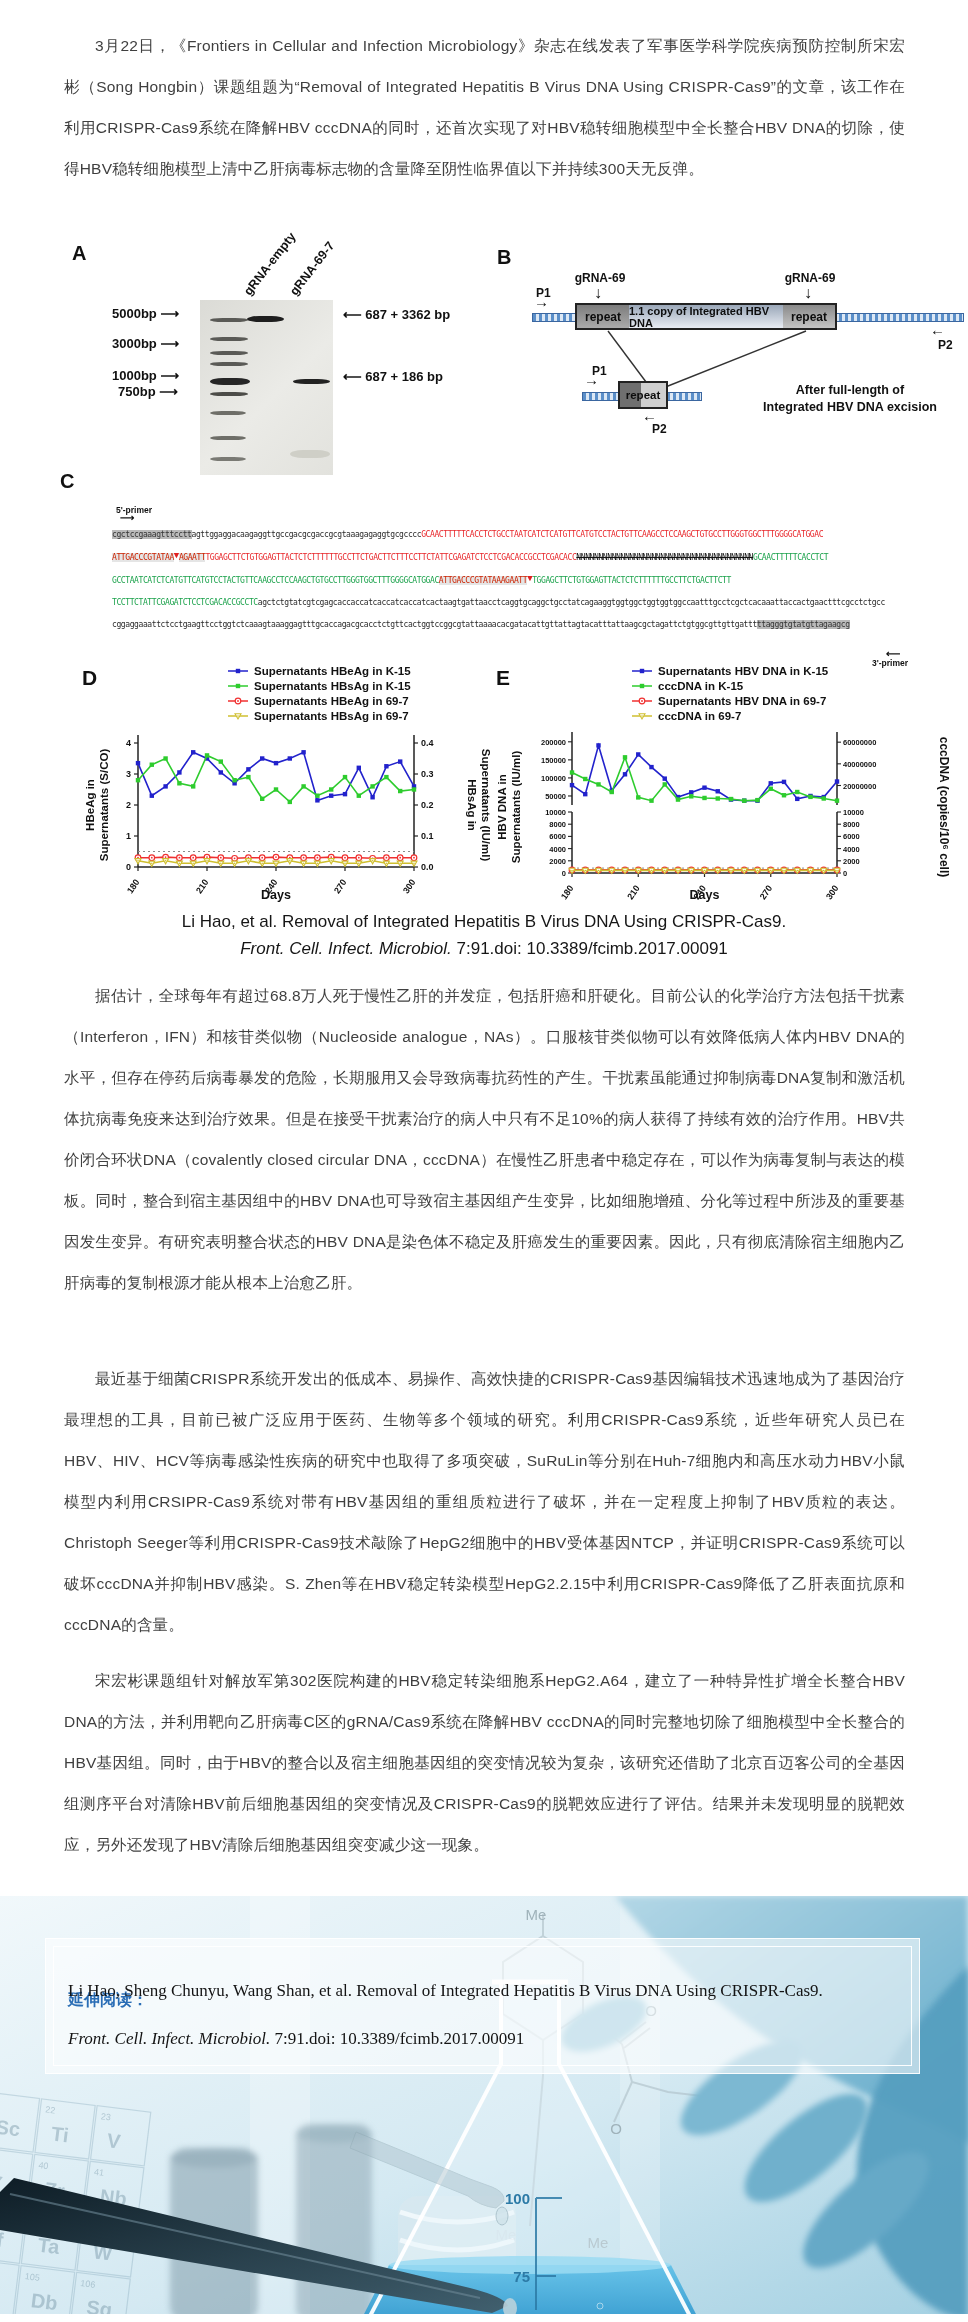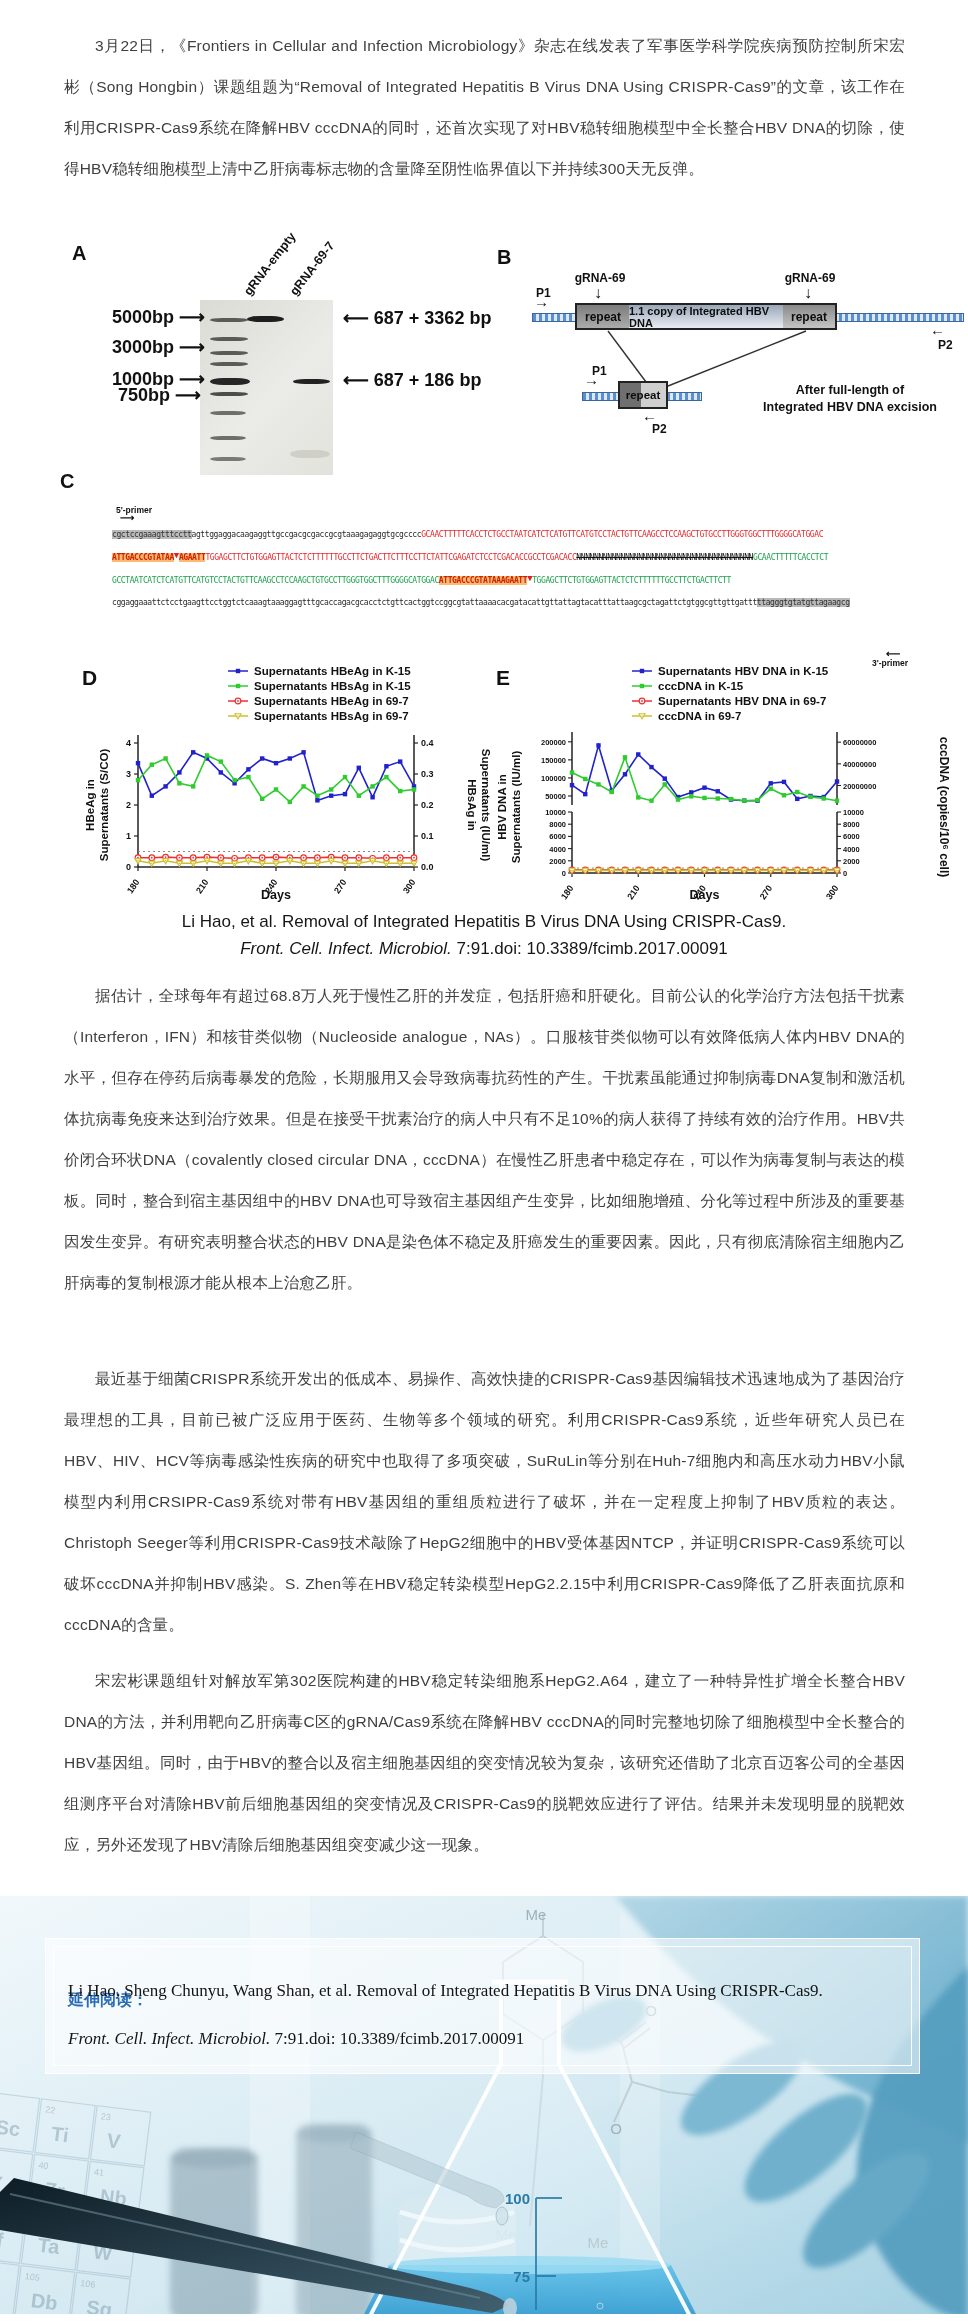--- a/index.html
+++ b/index.html
@@ -6,40 +6,40 @@
   #page{position:relative;width:968px;height:2314px;background:#fff;overflow:hidden;
         font-family:"Liberation Sans",sans-serif;}
   .abs{position:absolute;}
   .para{position:absolute;left:64px;width:841px;font-size:15.5px;line-height:41px;
         color:#3f3f3f;text-align:justify;text-indent:2em;letter-spacing:.2px;}
   .panel-label{position:absolute;font-weight:bold;font-size:20px;color:#111;}
   
   #gel{position:absolute;left:200px;top:300px;width:133px;height:175px;
        background:linear-gradient(135deg,#dbdbd6,#ebebe7 55%,#e2e2dd);}
   .band{position:absolute;border-radius:40%/60%;background:#5a5a56;}
-  .gel-mark{position:absolute;font-weight:bold;font-size:18px;color:#111;white-space:nowrap;}
+  .gel-mark{position:absolute;font-weight:bold;font-size:13px;color:#111;white-space:nowrap;}
   .lane-label{position:absolute;font-weight:bold;font-size:12.5px;color:#111;white-space:nowrap;
        transform:rotate(-52deg);transform-origin:left bottom;height:14px;}
   
   .stripe{position:absolute;height:7px;border:1px solid #3a66a0;
        background:repeating-linear-gradient(90deg,#5b8fc9 0 3px,#dce8f5 3px 6px);}
   #bbar{position:absolute;left:575px;top:303px;width:262px;height:27px;border:2px solid #222;
        display:flex;box-sizing:border-box;}
   #bbar div{display:flex;align-items:center;justify-content:center;font-weight:bold;color:#0d0d0d;height:100%;}
   .btext{position:absolute;font-weight:bold;font-size:12px;color:#111;white-space:nowrap;}
   .barrow{position:absolute;font-weight:bold;font-size:15px;color:#111;line-height:12px;}
   #bbox{position:absolute;left:618px;top:381px;width:50px;height:28px;border:2px solid #222;
        background:linear-gradient(90deg,#6f6f6f 0 45%,#cfcfcf 45%);box-sizing:border-box;
        display:flex;align-items:center;justify-content:center;font-weight:bold;font-size:11.5px;color:#0d0d0d;}
   
   #seq{position:absolute;left:112px;top:524px;width:843px;overflow:hidden;}
   .seq-line{white-space:nowrap;font-family:"DejaVu Sans Mono",monospace;font-size:8px;
        line-height:22px;letter-spacing:-.4px;}
   .sq-blk{color:#2a2a2a;text-align:center;} .sq-red{color:#e8262a;} .sq-grn{color:#1ca24c;}
-  .sq-ylw{background:#fdba74;color:#cc2200;font-weight:bold;}
+  .sq-ylw{background:#e5e5e5;color:#cc2200;font-weight:normal;}
   .sq-gry{background:#b9b9b9;color:#333;}
   .sq-nnn{color:#111;text-decoration:line-through;}
   .sq-tri{color:#e02020;font-size:9px;position:relative;top:-2px;}
   .primer-label{position:absolute;font-weight:bold;font-size:8.5px;color:#111;}
   
   #figcite{position:absolute;left:0;top:908px;width:968px;text-align:center;
        font-size:17px;line-height:27px;color:#161616;}
   
   #rbox{position:absolute;left:45px;top:1938px;width:875px;height:136px;
        background:rgba(255,255,255,.58);border:1px solid rgba(255,255,255,.9);box-sizing:border-box;}
@@ -109,20 +109,21 @@
   <div class="btext" style="left:728px;top:383px;width:244px;text-align:center;font-size:12.5px;">After full-length of</div>
   <div class="btext" style="left:728px;top:400px;width:244px;text-align:center;font-size:12.5px;">Integrated HBV DNA excision</div>
 
   <div class="panel-label" style="left:60px;top:470px;">C</div>
   <div class="primer-label" style="left:116px;top:505px;">5'-primer</div>
   <div class="primer-label" style="left:120px;top:512px;font-size:10px;">⟶</div>
   <div id="seq">
       <div class="seq-line"><span class="sq-gry">cgctccgaaagtttcctt</span><span class="sq-blk">agttggaggacaagaggttgccgacgcgaccgcgtaaagagaggtgcgcccc</span><span class="sq-red">GCAACTTTTTCACCTCTGCCTAATCATCTCATGTTCATGTCCTACTGTTCAAGCCTCCAAGCTGTGCCTTGGGTGGCTTTGGGGCATGGAC</span></div>
       <div class="seq-line"><span class="sq-ylw">ATTGACCCGTATAA</span><span class="sq-tri">▼</span><span class="sq-ylw">AGAATT</span><span class="sq-red">TGGAGCTTCTGTGGAGTTACTCTCTTTTTTGCCTTCTGACTTCTTTCCTTCTATTCGAGATCTCCTCGACACCGCCTCGACACC</span><span class="sq-nnn">NNNNNNNNNNNNNNNNNNNNNNNNNNNNNNNNNNNNNNNN</span><span class="sq-grn">GCAACTTTTTCACCTCT</span></div>
       <div class="seq-line"><span class="sq-grn">GCCTAATCATCTCATGTTCATGTCCTACTGTTCAAGCCTCCAAGCTGTGCCTTGGGTGGCTTTGGGGCATGGAC</span><span class="sq-ylw">ATTGACCCGTATAAAGAATT</span><span class="sq-tri">▼</span><span class="sq-grn">TGGAGCTTCTGTGGAGTTACTCTCTTTTTTGCCTTCTGACTTCTT</span></div>
+      <div class="seq-line"><span class="sq-grn">TCCTTCTATTCGAGATCTCCTCGACACCGCCTC</span><span class="sq-blk">agctctgtatcgtcgagcaccaccatcaccatcaccatcactaagtgattaacctcaggtgcaggctgcctatcagaaggtggtggctggtggtggccaatttgcctcgctcacaaattaccactgaactttcgcctctgcc</span></div>
       <div class="seq-line"><span class="sq-blk">cggaggaaattctcctgaagttcctggtctcaaagtaaaggagtttgcaccagacgcacctctgttcactggtccggcgtattaaaacacgatacattgttattagtacatttattaagcgctagattctgtggcgttgttgattt</span><span class="sq-gry">ttagggtgtatgttagaagcg</span></div>
     </div>
   <div class="primer-label" style="left:886px;top:648px;font-size:10px;">⟵</div>
   <div class="primer-label" style="left:872px;top:658px;">3'-primer</div>
 
   <svg id="chartD" class="abs" style="left:78px;top:655px;" width="412" height="252">
       <text x="4" y="30" font-size="21" text-anchor="start" fill="#111" font-family="&quot;Liberation Sans&quot;,sans-serif" font-weight="bold">D</text>
       <line x1="150" y1="16" x2="170" y2="16" stroke="#2222cc" stroke-width="1.5"></line>
       <rect x="157.8" y="13.8" width="4.4" height="4.4" fill="#2222cc"></rect>
       <text x="176" y="20" font-size="11.5" text-anchor="start" fill="#111" font-family="&quot;Liberation Sans&quot;,sans-serif" font-weight="bold">Supernatants HBeAg in K-15</text>

